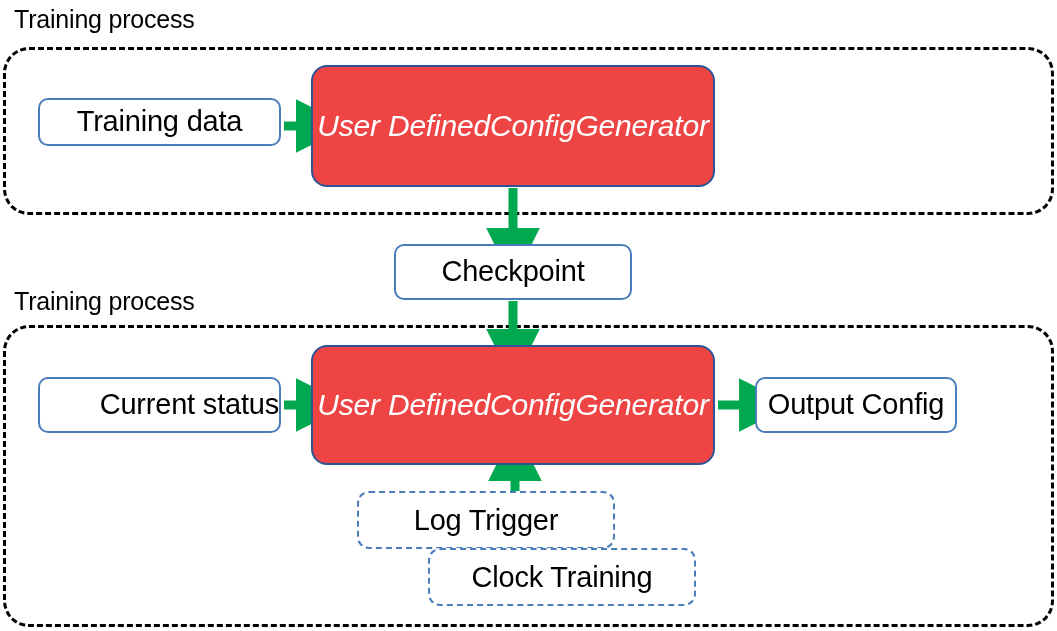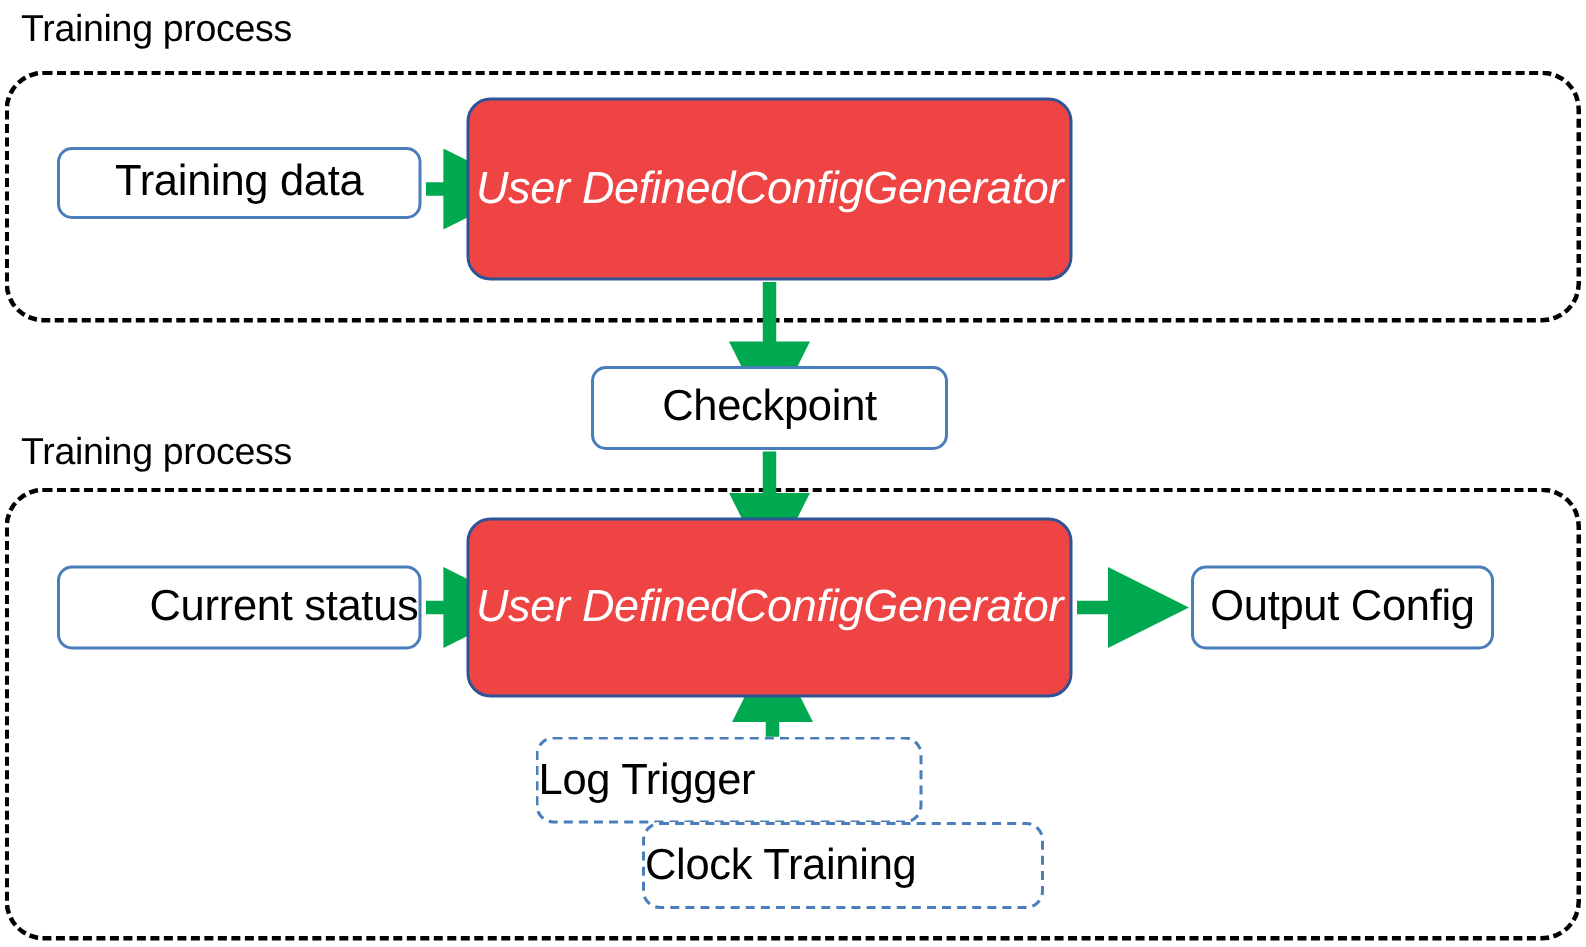--- a/index.html
+++ b/index.html
@@ -83,40 +83,40 @@
   }
 
   
   .trigger-box {
     position: absolute;
     background: #ffffff;
     border: 2px dashed #4A7EBB;
     border-radius: 12px;
     display: flex;
     align-items: center;
-    justify-content: flex-start;
+    justify-content: center;
     color: #000000;
     font-size: 29px;
     white-space: nowrap;
     letter-spacing: -0.2px;
   }
 
   
   #arrow-layer {
     position: absolute;
     left: 0; top: 0;
     width: 1057px; height: 631px;
     pointer-events: none;
   }
 
   
   #box-training-data  { left: 38px;  top: 98px;  width: 243px; height: 48px; }
   #box-checkpoint     { left: 394px; top: 244px; width: 238px; height: 56px; }
   #box-current-status { left: 38px;  top: 377px; width: 243px; height: 56px; justify-content: flex-end; }
-  #box-output-config  { left: 755px; top: 377px; width: 202px; height: 56px; margin-left: 39px; }
+  #box-output-config  { left: 755px; top: 377px; width: 202px; height: 56px; }
 
   #proc-training  { left: 311px; top: 65px;  width: 404px; height: 122px; }
   #proc-inference { left: 311px; top: 345px; width: 404px; height: 120px; }
 
   #trigger-log   { left: 357px; top: 491px; width: 258px; height: 58px; }
   #trigger-clock { left: 428px; top: 548px; width: 268px; height: 58px; }
 </style>
 </head>
 <body>
 

